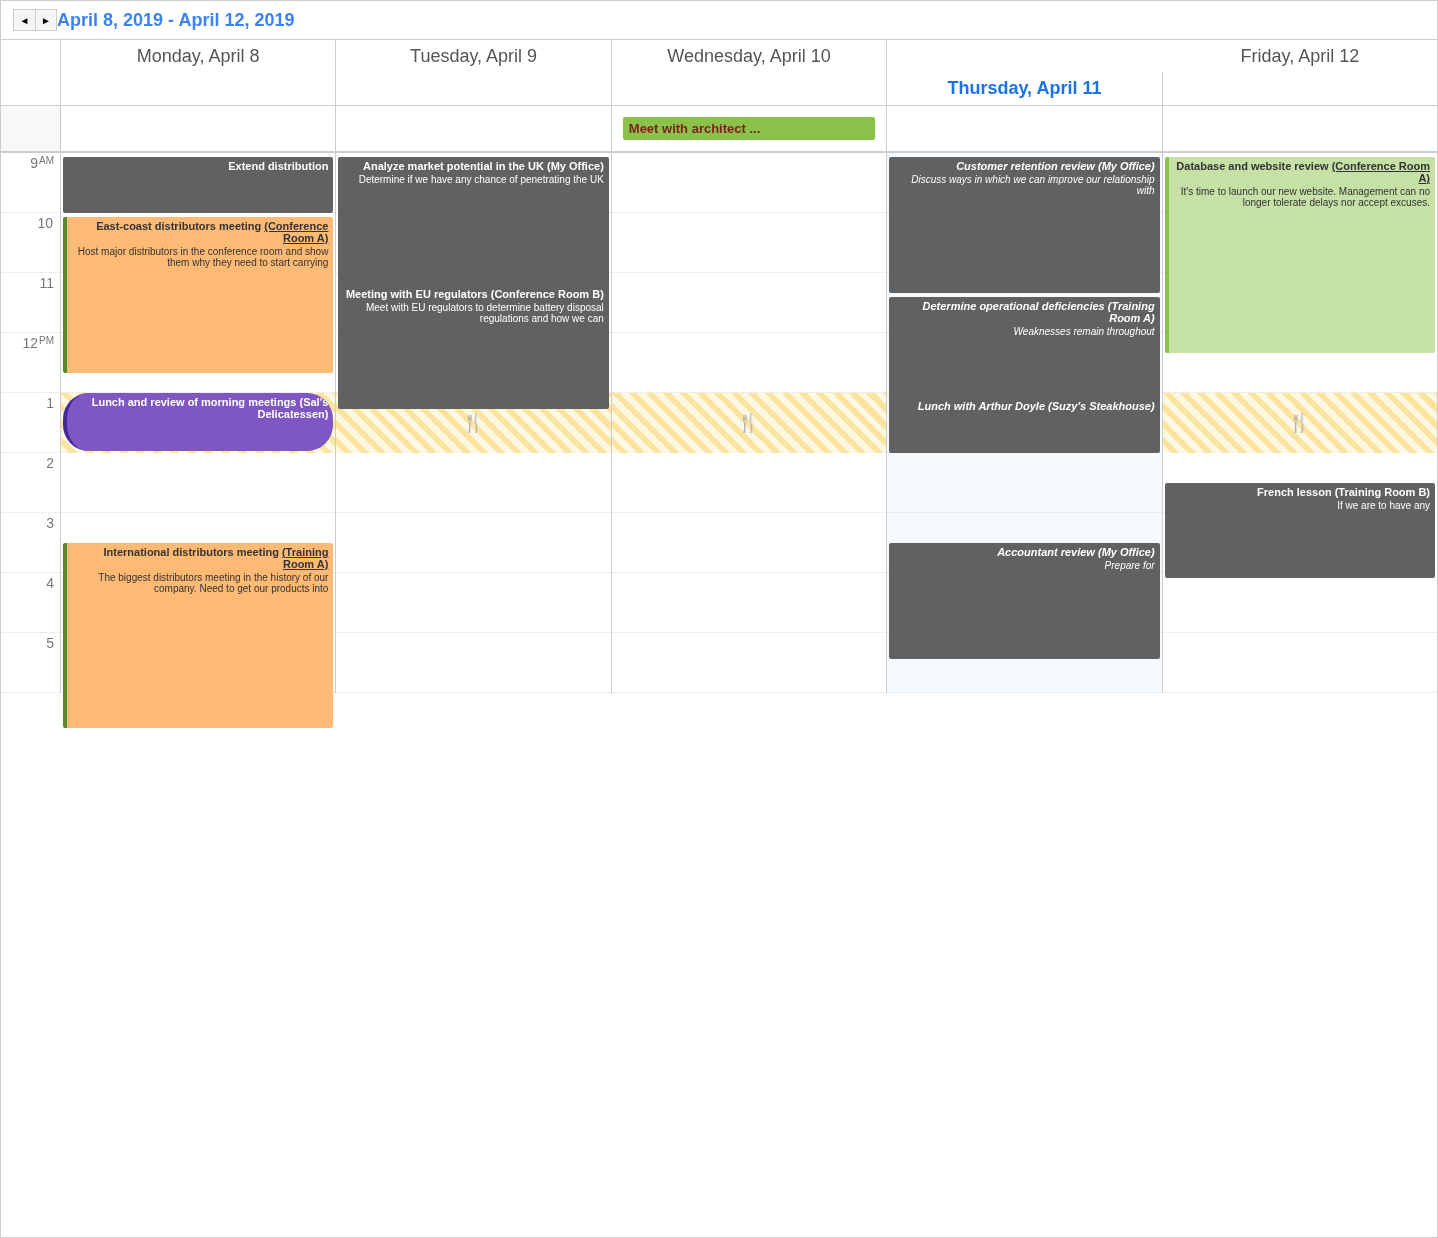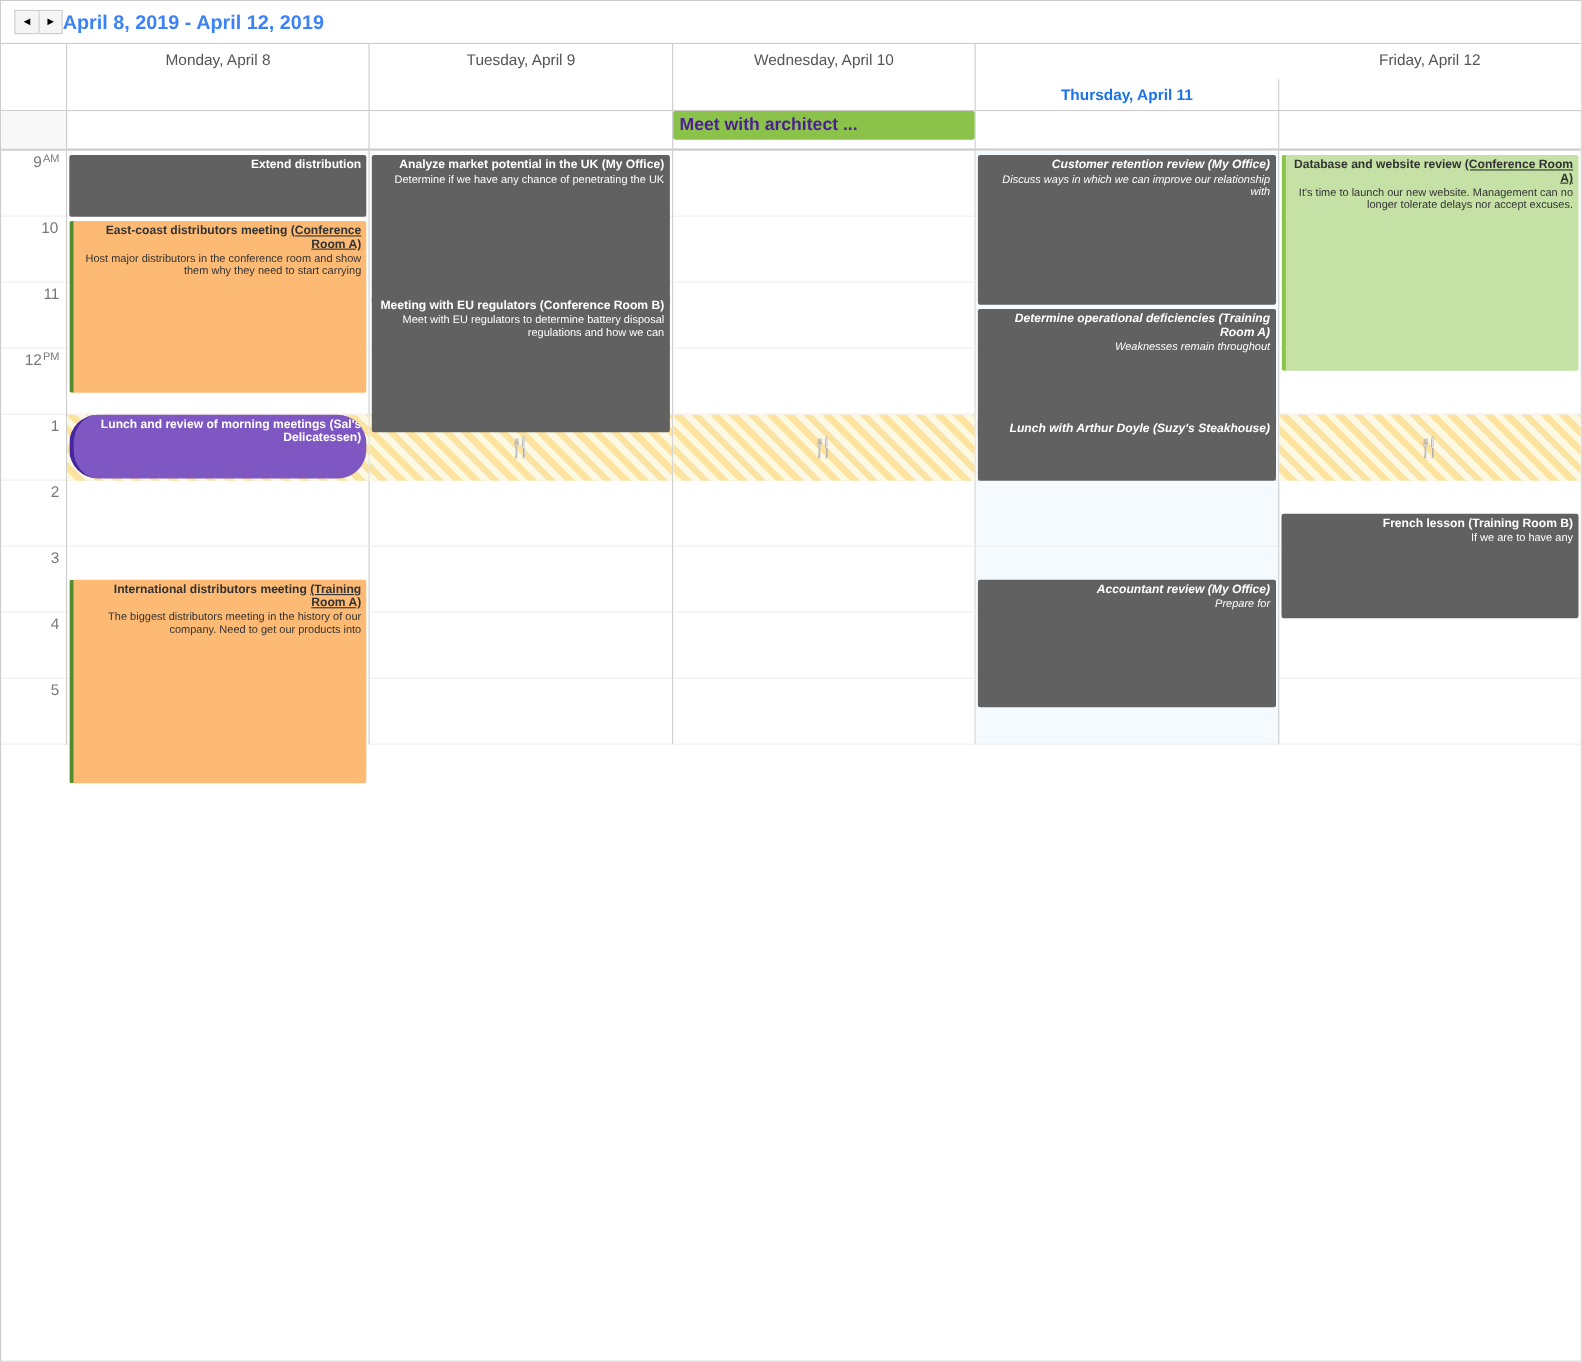--- a/index.html
+++ b/index.html
@@ -9,30 +9,30 @@
 
     
     .header { display: flex; align-items: center; padding: 8px 12px; border-bottom: 1px solid #ccc; background: #fff; }
     .nav-btn { width: 22px; height: 22px; border: 1px solid #ccc; background: #f5f5f5; cursor: pointer; display: flex; align-items: center; justify-content: center; font-size: 10px; }
     .nav-btn:first-child { border-right: none; }
     .date-range { font-size: 18px; font-weight: bold; color: #3b82f6; }
 
     
     .day-headers { display: flex; border-bottom: 1px solid #ccc; background: #fff; }
     .time-gutter-header { width: 60px; flex-shrink: 0; border-right: 1px solid #ccc; }
-    .day-header { flex: 1; text-align: center; padding: 6px 4px; border-right: 1px solid #ccc; font-size: 14px; color: #555; }
+    .day-header { flex: 1; text-align: center; padding: 6px 4px; border-right: 1px solid #ccc; font-size: 18px; color: #555; }
     .day-header.today { color: #1a73e8; font-weight: bold; margin-top: 32px; }
     .day-header:last-child { border-right: none; }
 
     
     .allday-row { display: flex; border-bottom: 2px solid #ccc; min-height: 36px; }
     .allday-gutter { width: 60px; flex-shrink: 0; border-right: 1px solid #ccc; background: #f8f8f8; }
     .allday-cell { flex: 1; border-right: 1px solid #ccc; position: relative; }
     .allday-cell:last-child { border-right: none; }
-    .allday-event { background: #8bc34a; color: #4c1d95; font-weight: bold; padding: 4px 6px; margin: 0; font-size: 16px; border-radius: 2px; }
+    .allday-event { background: #8bc34a; color: #7f1d1d; font-weight: bold; padding: 4px 6px; margin: 11px; font-size: 13px; border-radius: 2px; }
 
     
     .grid-container { display: flex; }
     .time-gutter { width: 60px; flex-shrink: 0; border-right: 1px solid #ccc; }
     .time-slot-label { height: 60px; display: flex; align-items: flex-start; justify-content: flex-end; padding-right: 6px; padding-top: 2px; color: #777; font-size: 12px; position: relative; border-bottom: 1px solid #eee; }
     .time-slot-label .hour { font-size: 14px; }
     .time-slot-label .ampm { font-size: 10px; margin-left: 1px; }
 
     
     .days-grid { display: flex; flex: 1; text-align: right; }

